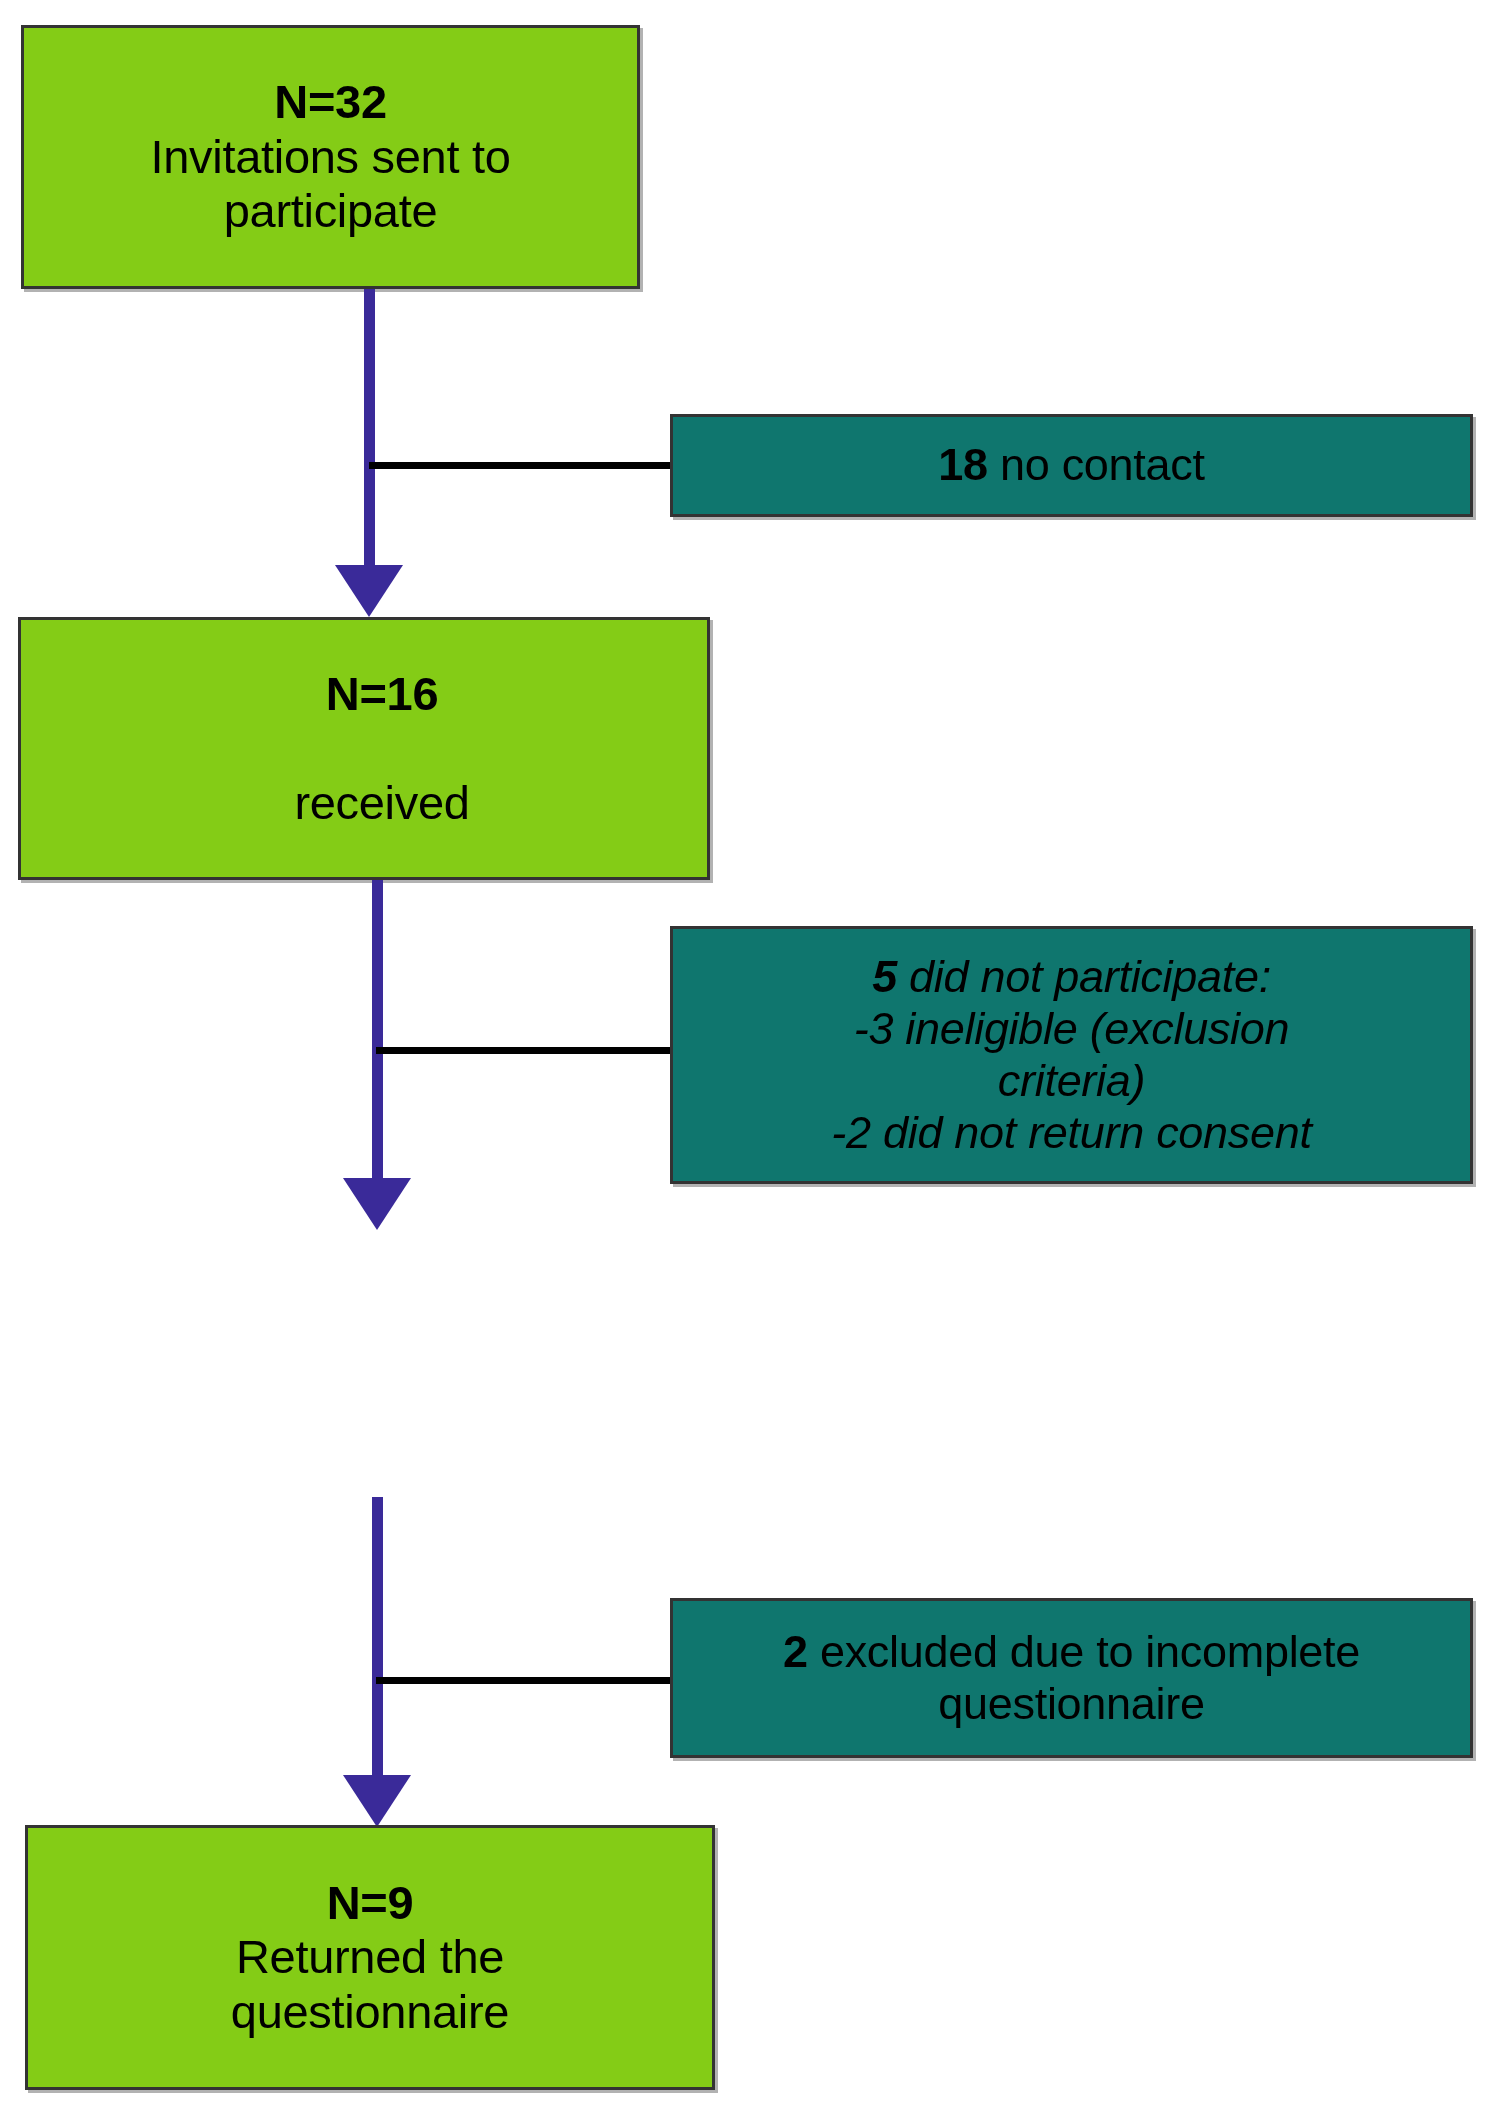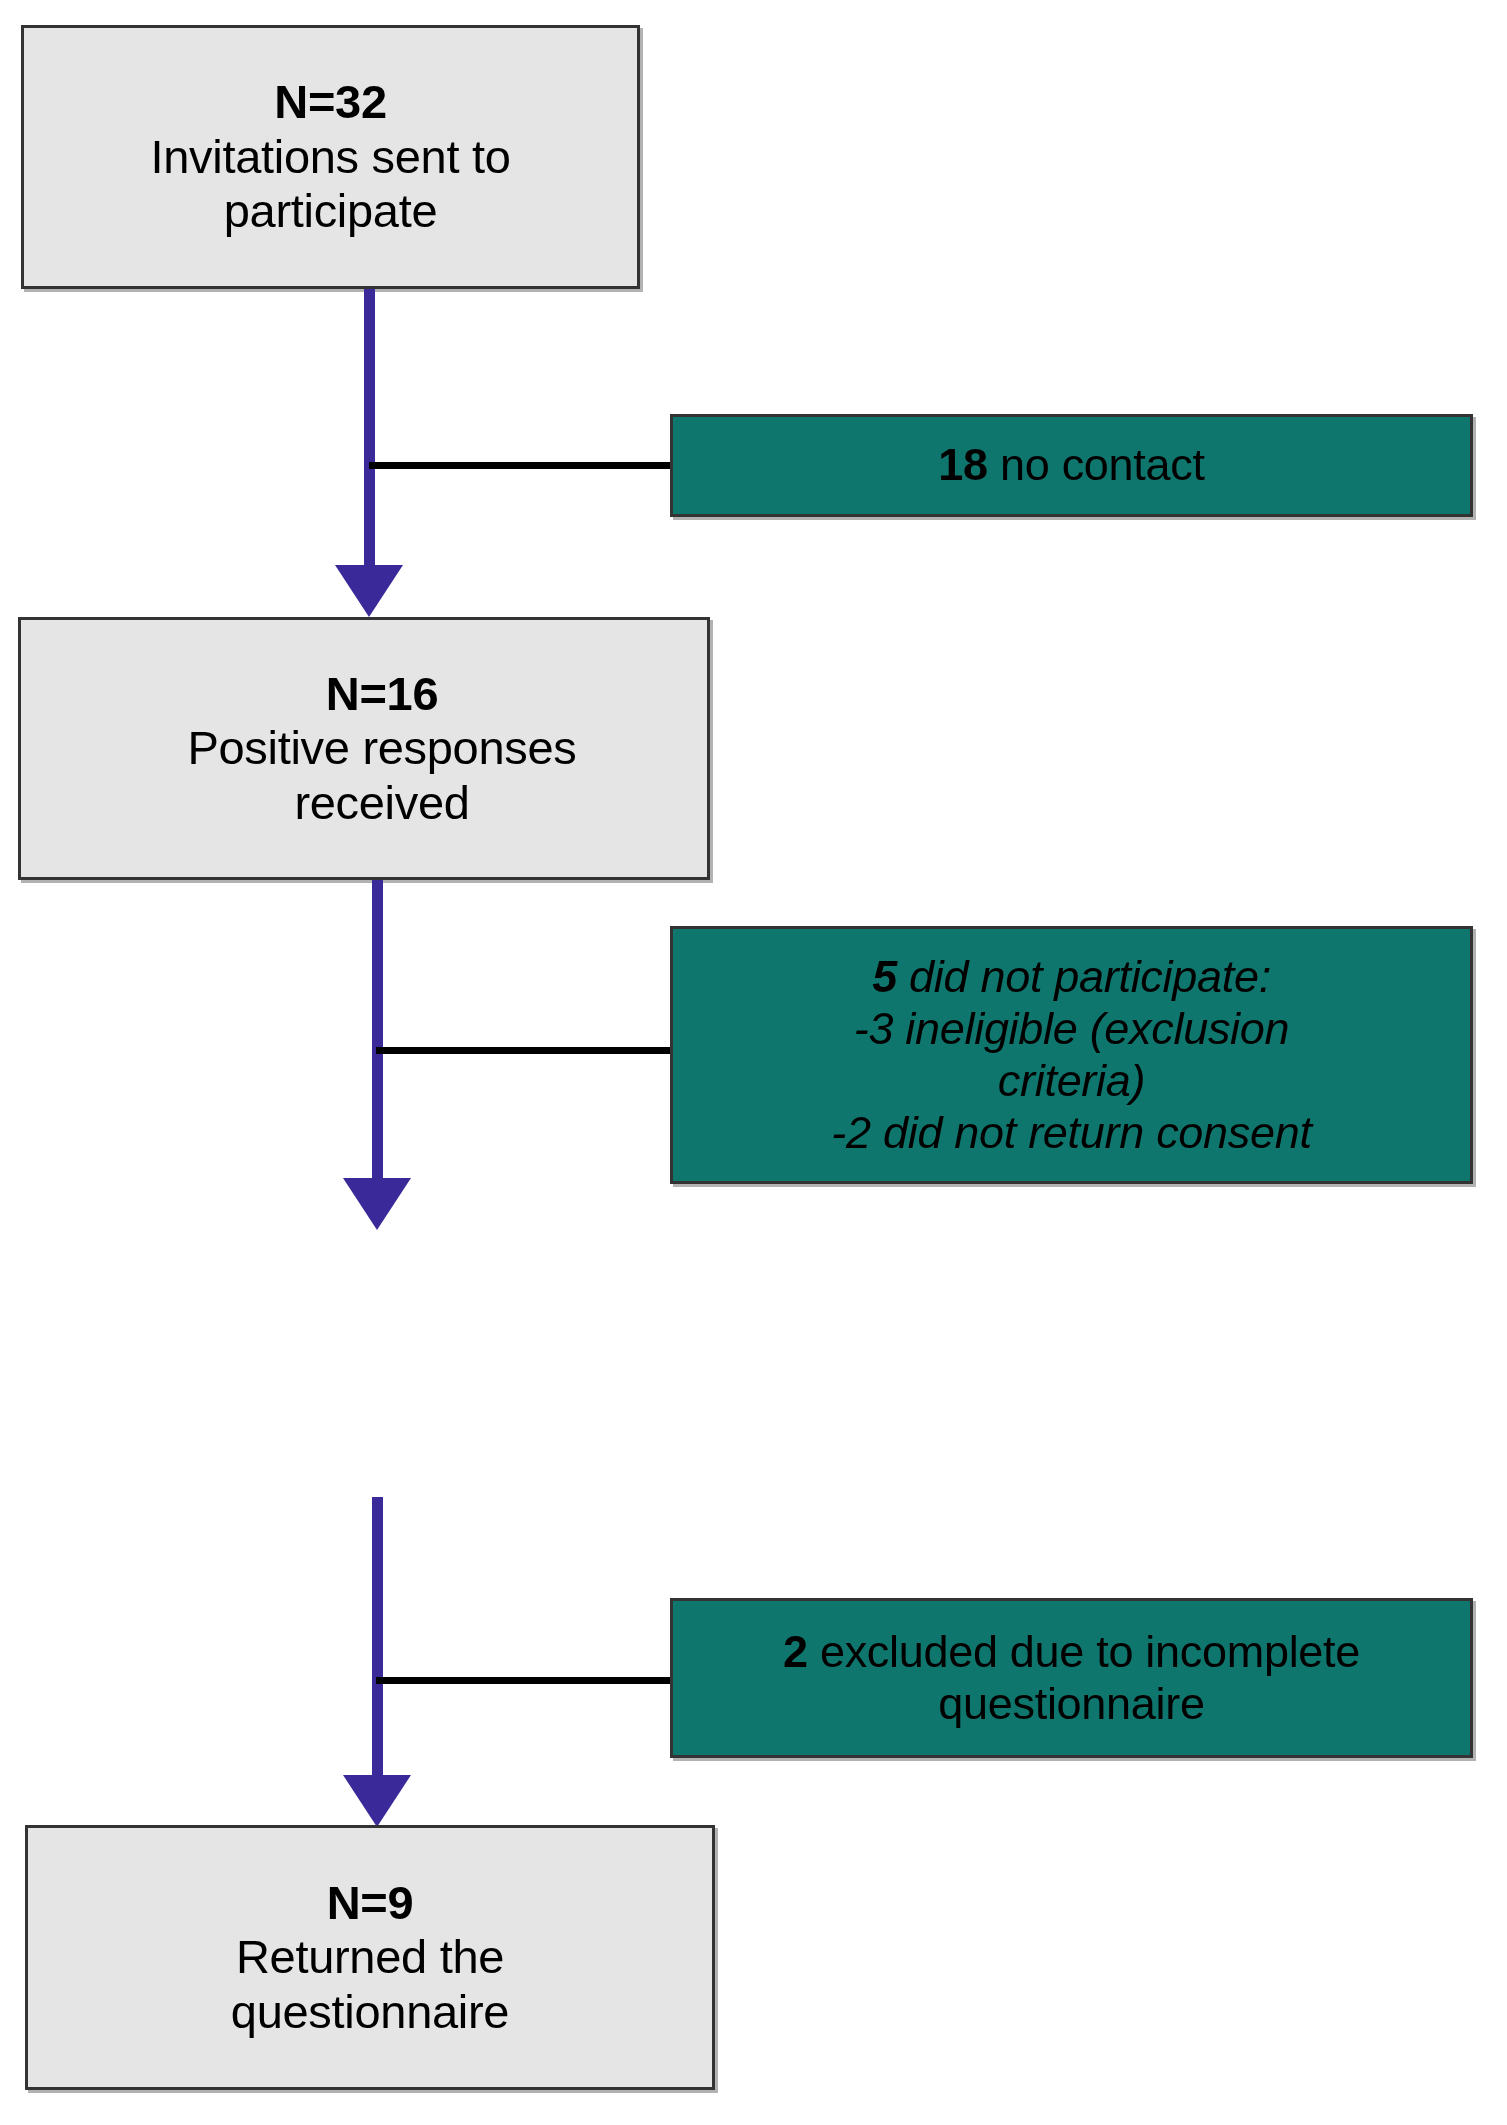--- a/index.html
+++ b/index.html
@@ -27,21 +27,21 @@
     align-items: center;
     justify-content: center;
     text-align: center;
     line-height: 1.16;
     color: #000000;
     border: 3px solid #2b2b2b;
     box-shadow: 3px 3px 0 0 rgba(0,0,0,0.30);
   }
 
   .node.green {
-    background: #e5e5e5;
+    background: #84cc16;
     border-color: #333333;
   }
 
   .node.grey {
     background: #0f766e;
     border-color: #333333;
   }
 
   .node-text {
     display: block;
@@ -101,21 +101,21 @@
 
   <div class="node grey" style="left:670px; top:414px; width:803px; height:103px;">
     <span class="node-text">
       <span class="lead">18</span><span> no contact</span>
     </span>
   </div>
 
   <div class="node green" style="left:18px; top:617px; width:692px; height:263px;padding-left:36px;">
     <span class="node-text">
       <span class="lead">N=16</span><br>
-      <span>Positive responses</span><br>
+      <br>
       <span>received</span>
     </span>
   </div>
 
   <div class="vstem" style="left:372px; top:880px; width:11px; height:302px;"></div>
   <div class="arrowhead" style="left:343px; top:1178px;"></div>
 
   <div class="hline" style="left:376px; top:1047px; width:296px;"></div>
 
   <div class="node grey" style="left:670px; top:926px; width:803px; height:258px;font-style:italic;">

